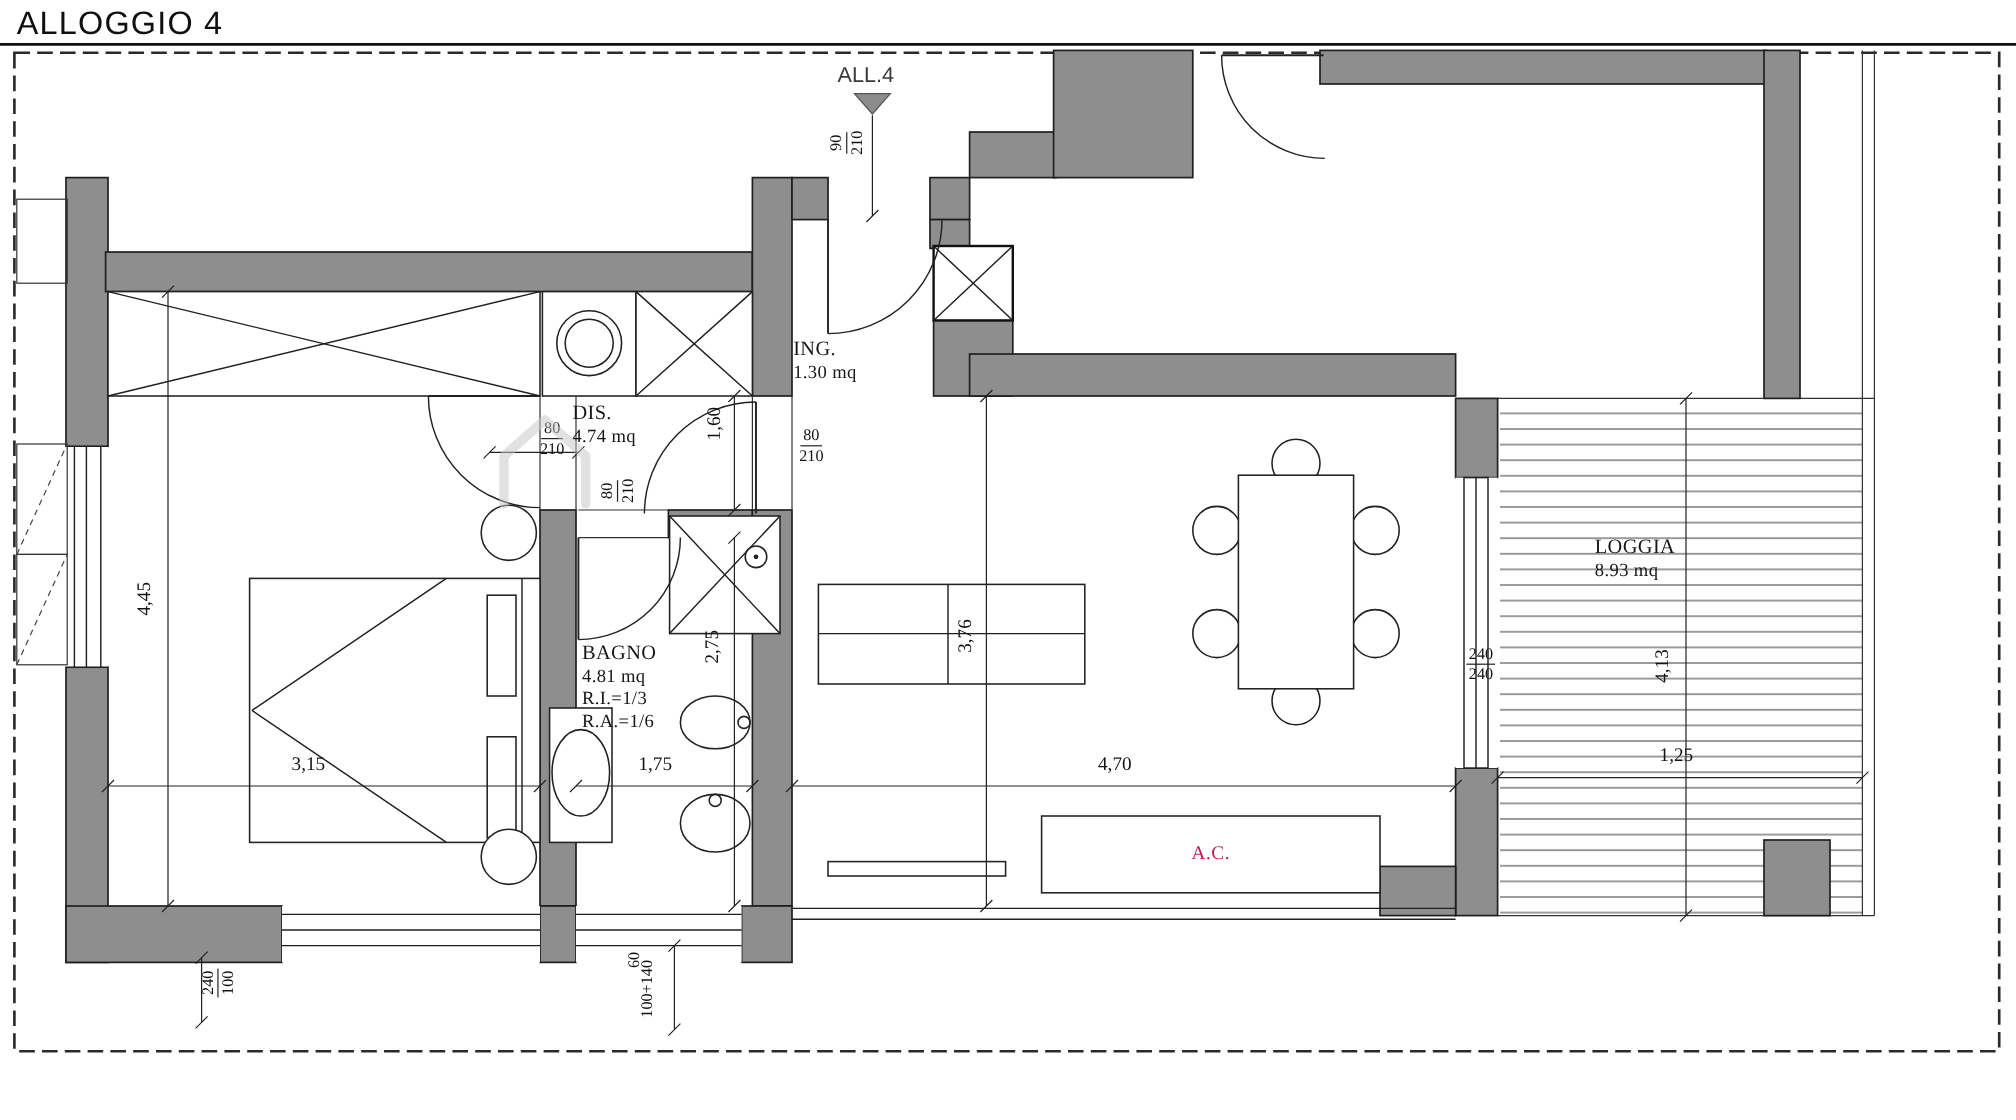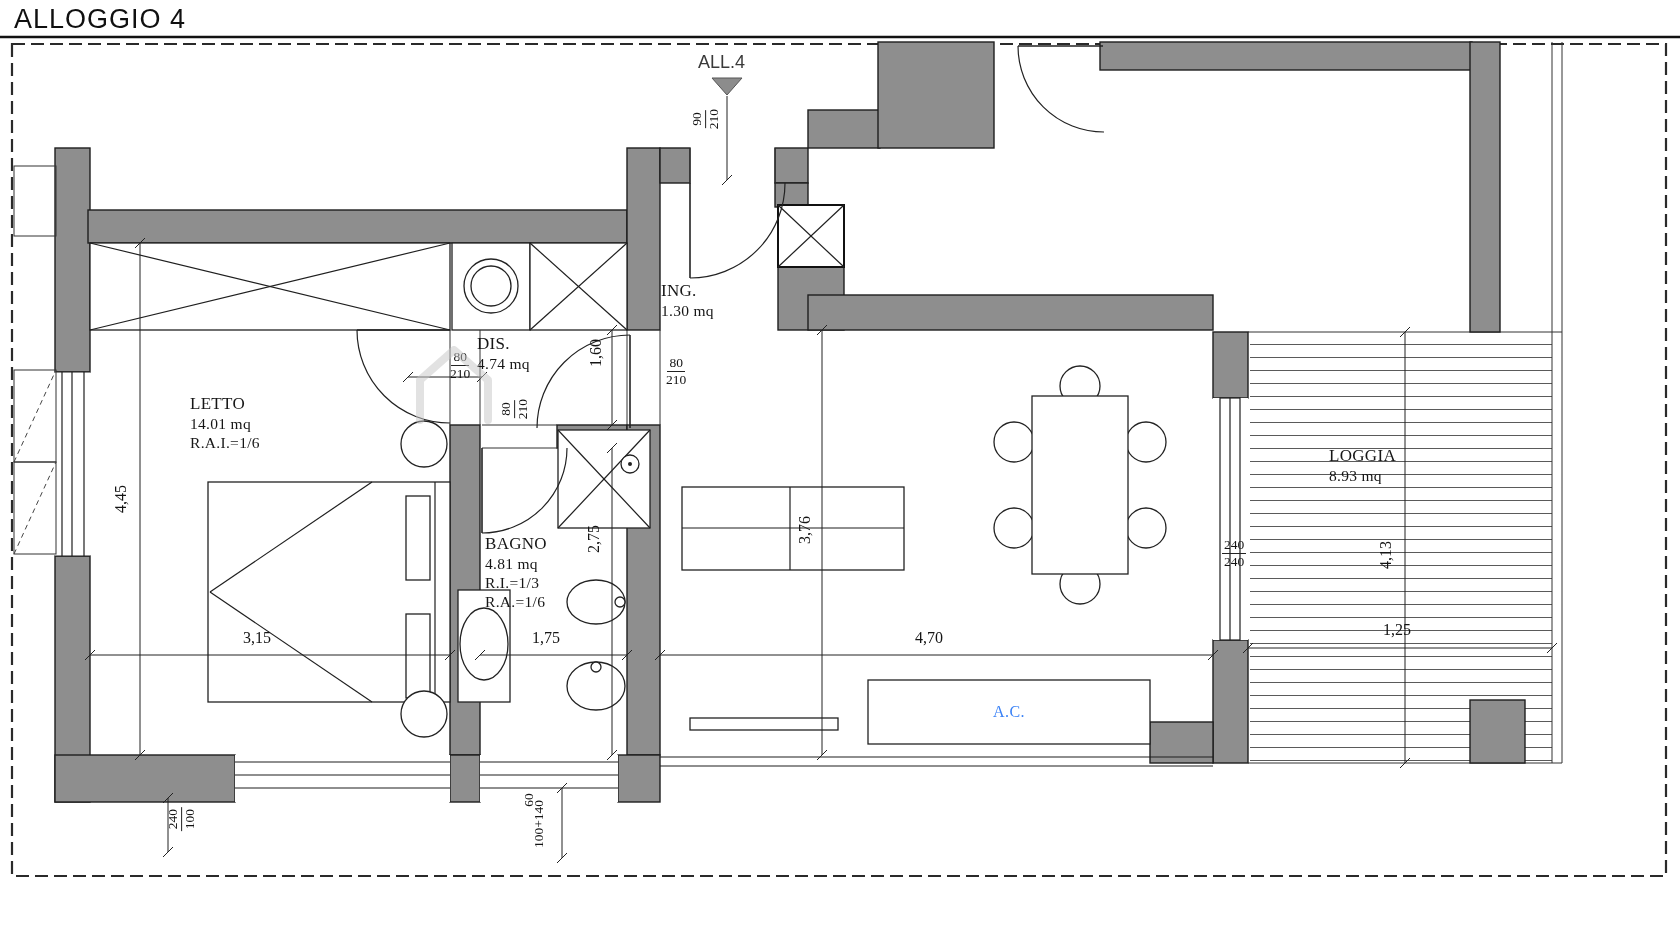--- a/index.html
+++ b/index.html
@@ -13,21 +13,21 @@
           font-family:"Liberation Sans",sans-serif;font-size:18px;color:#3a3a3a}
   .room{position:absolute;text-align:left;font-size:17px;line-height:1.22;color:#161616;letter-spacing:.3px}
   .room .sub{font-size:15.5px}
   .dim{position:absolute;font-size:16px;color:#141414;white-space:nowrap}
   .rot{transform:rotate(-90deg)}
   .frac{position:absolute;display:flex;flex-direction:column;align-items:center;
         font-size:13.5px;color:#141414;line-height:1.15}
   .frac .num{border-bottom:1.2px solid #222;padding:0 2px}
   .frac .den{padding:0 2px}
   .ac{position:absolute;left:868px;top:680px;width:282px;height:64px;display:flex;
-      align-items:center;justify-content:center;font-size:16px;letter-spacing:.5px;color:#3b82f6}
+      align-items:center;justify-content:center;font-size:16px;letter-spacing:.5px;color:#be185d}
   .wm{position:absolute;left:418px;top:392px;font-family:"Liberation Sans",sans-serif;font-weight:700;
       font-size:112px;color:rgba(199,199,199,.5);letter-spacing:-2px;white-space:nowrap;pointer-events:none;z-index:30}
   .wm-house{position:absolute;left:402px;top:334px;pointer-events:none;opacity:.5;z-index:30}
   
   .w{fill:#8e8e8e;stroke:#1f1f1f;stroke-width:1.4}
   .ln{stroke:#1f1f1f;stroke-width:1.2;fill:none}
   .thin{stroke:#333;stroke-width:1;fill:none}
   .fx{fill:#fff;stroke:#222;stroke-width:1.3}
   .mask{fill:#fff;stroke:none}
   .dimln{stroke:#222;stroke-width:1;fill:none}
@@ -238,25 +238,20 @@
                              M607 453 L617 443 M607 760 L617 750 M817 335 L827 325 M817 760 L827 750
                              M1400 337 L1410 327 M1400 768 L1410 758 M722 185 L732 175 M403 382 L413 372
                              M477 382 L487 372 M163 803 L173 793 M163 857 L173 847 M557 793 L567 783
                              M557 863 L567 853"></path>
     </g>
   </svg>
 
   <div class="title">ALLOGGIO 4</div>
   <div class="marker">ALL.4</div>
 
-  <div class="room" style="left:190px;top:394px;width:148px">
-    <div>LETTO</div>
-    <div class="sub">14.01 mq</div>
-    <div class="sub">R.A.I.=1/6</div>
-  </div>
 
   <div class="room" style="left:477px;top:334px;width:120px">
     <div>DIS.</div>
     <div class="sub">4.74 mq</div>
   </div>
 
   <div class="room" style="left:485px;top:534px;width:120px">
     <div>BAGNO</div>
     <div class="sub">4.81 mq</div>
     <div class="sub">R.I.=1/3</div>

